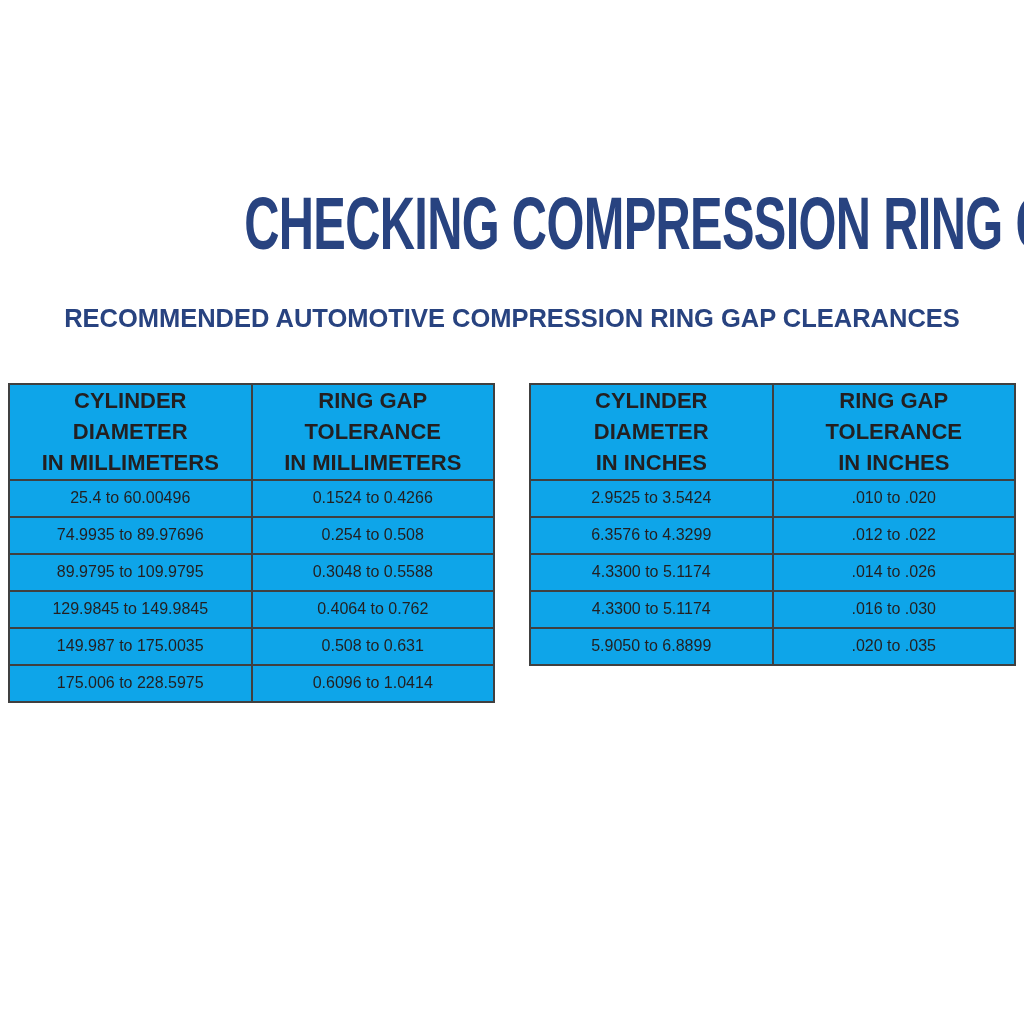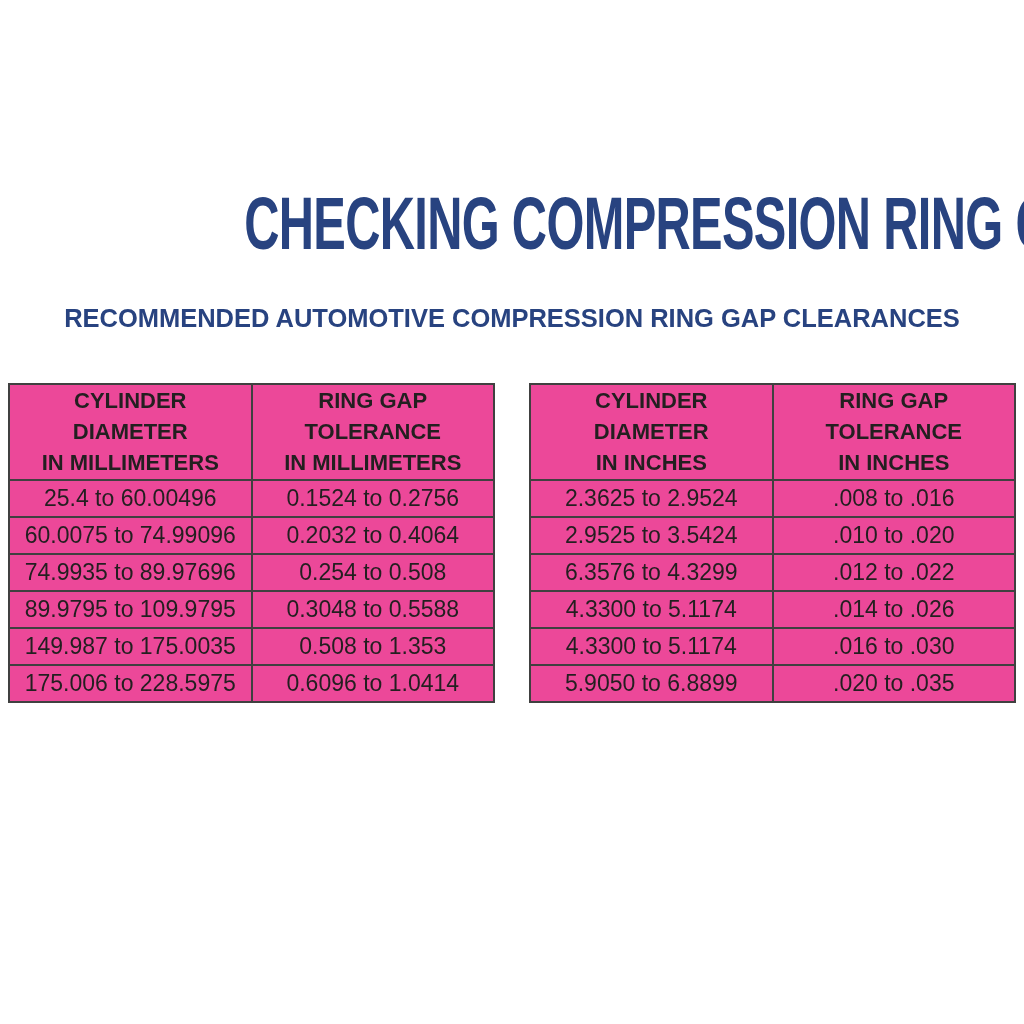--- a/index.html
+++ b/index.html
@@ -52,39 +52,39 @@
     display: flex;
     gap: 34px;
     margin: 52px 0 0 8px;
     width: 1008px;
     align-items: flex-start;
   }
   table.spec-table {
     border-collapse: collapse;
     width: 487px;
     table-layout: fixed;
-    background: #ec4899;
+    background: #0ea5e9;
   }
   table.spec-table th,
   table.spec-table td {
     border: 2px solid #404040;
     text-align: center;
     vertical-align: middle;
     color: #231f20;
     padding: 0;
   }
   table.spec-table th {
     font-size: 22px;
     font-weight: bold;
     white-space: pre-line;
     line-height: 1.42;
     height: 93px;
   }
   table.spec-table td {
-    font-size: 23px;
+    font-size: 16px;
     font-weight: normal;
     height: 35px;
     line-height: 1;
     border-radius: 6px;
   }
 </style>
 </head>
 <body>
 
 <div class="page">
@@ -106,61 +106,57 @@
 DIAMETER
 IN MILLIMETERS</th>
           <th>RING GAP
 TOLERANCE
 IN MILLIMETERS</th>
         </tr>
       </thead>
       <tbody>
           <tr>
             <td>25.4 to 60.00496</td>
-            <td>0.1524 to 0.2756</td>
-          </tr>
-          <tr>
-            <td>60.0075 to 74.99096</td>
-            <td>0.2032 to 0.4064</td>
+            <td>0.1524 to 0.4266</td>
           </tr>
           <tr>
             <td>74.9935 to 89.97696</td>
             <td>0.254 to 0.508</td>
           </tr>
           <tr>
             <td>89.9795 to 109.9795</td>
             <td>0.3048 to 0.5588</td>
           </tr>
           <tr>
+            <td>129.9845 to 149.9845</td>
+            <td>0.4064 to 0.762</td>
+          </tr>
+          <tr>
             <td>149.987 to 175.0035</td>
-            <td>0.508 to 1.353</td>
+            <td>0.508 to 0.631</td>
           </tr>
           <tr>
             <td>175.006 to 228.5975</td>
             <td>0.6096 to 1.0414</td>
           </tr>
         </tbody>
     </table>
 
     <table class="spec-table">
       <thead>
         <tr>
           <th>CYLINDER
 DIAMETER
 IN INCHES</th>
           <th>RING GAP
 TOLERANCE
 IN INCHES</th>
         </tr>
       </thead>
       <tbody>
-          <tr>
-            <td>2.3625 to 2.9524</td>
-            <td>.008 to .016</td>
-          </tr>
           <tr>
             <td>2.9525 to 3.5424</td>
             <td>.010 to .020</td>
           </tr>
           <tr>
             <td>6.3576 to 4.3299</td>
             <td>.012 to .022</td>
           </tr>
           <tr>
             <td>4.3300 to 5.1174</td>

